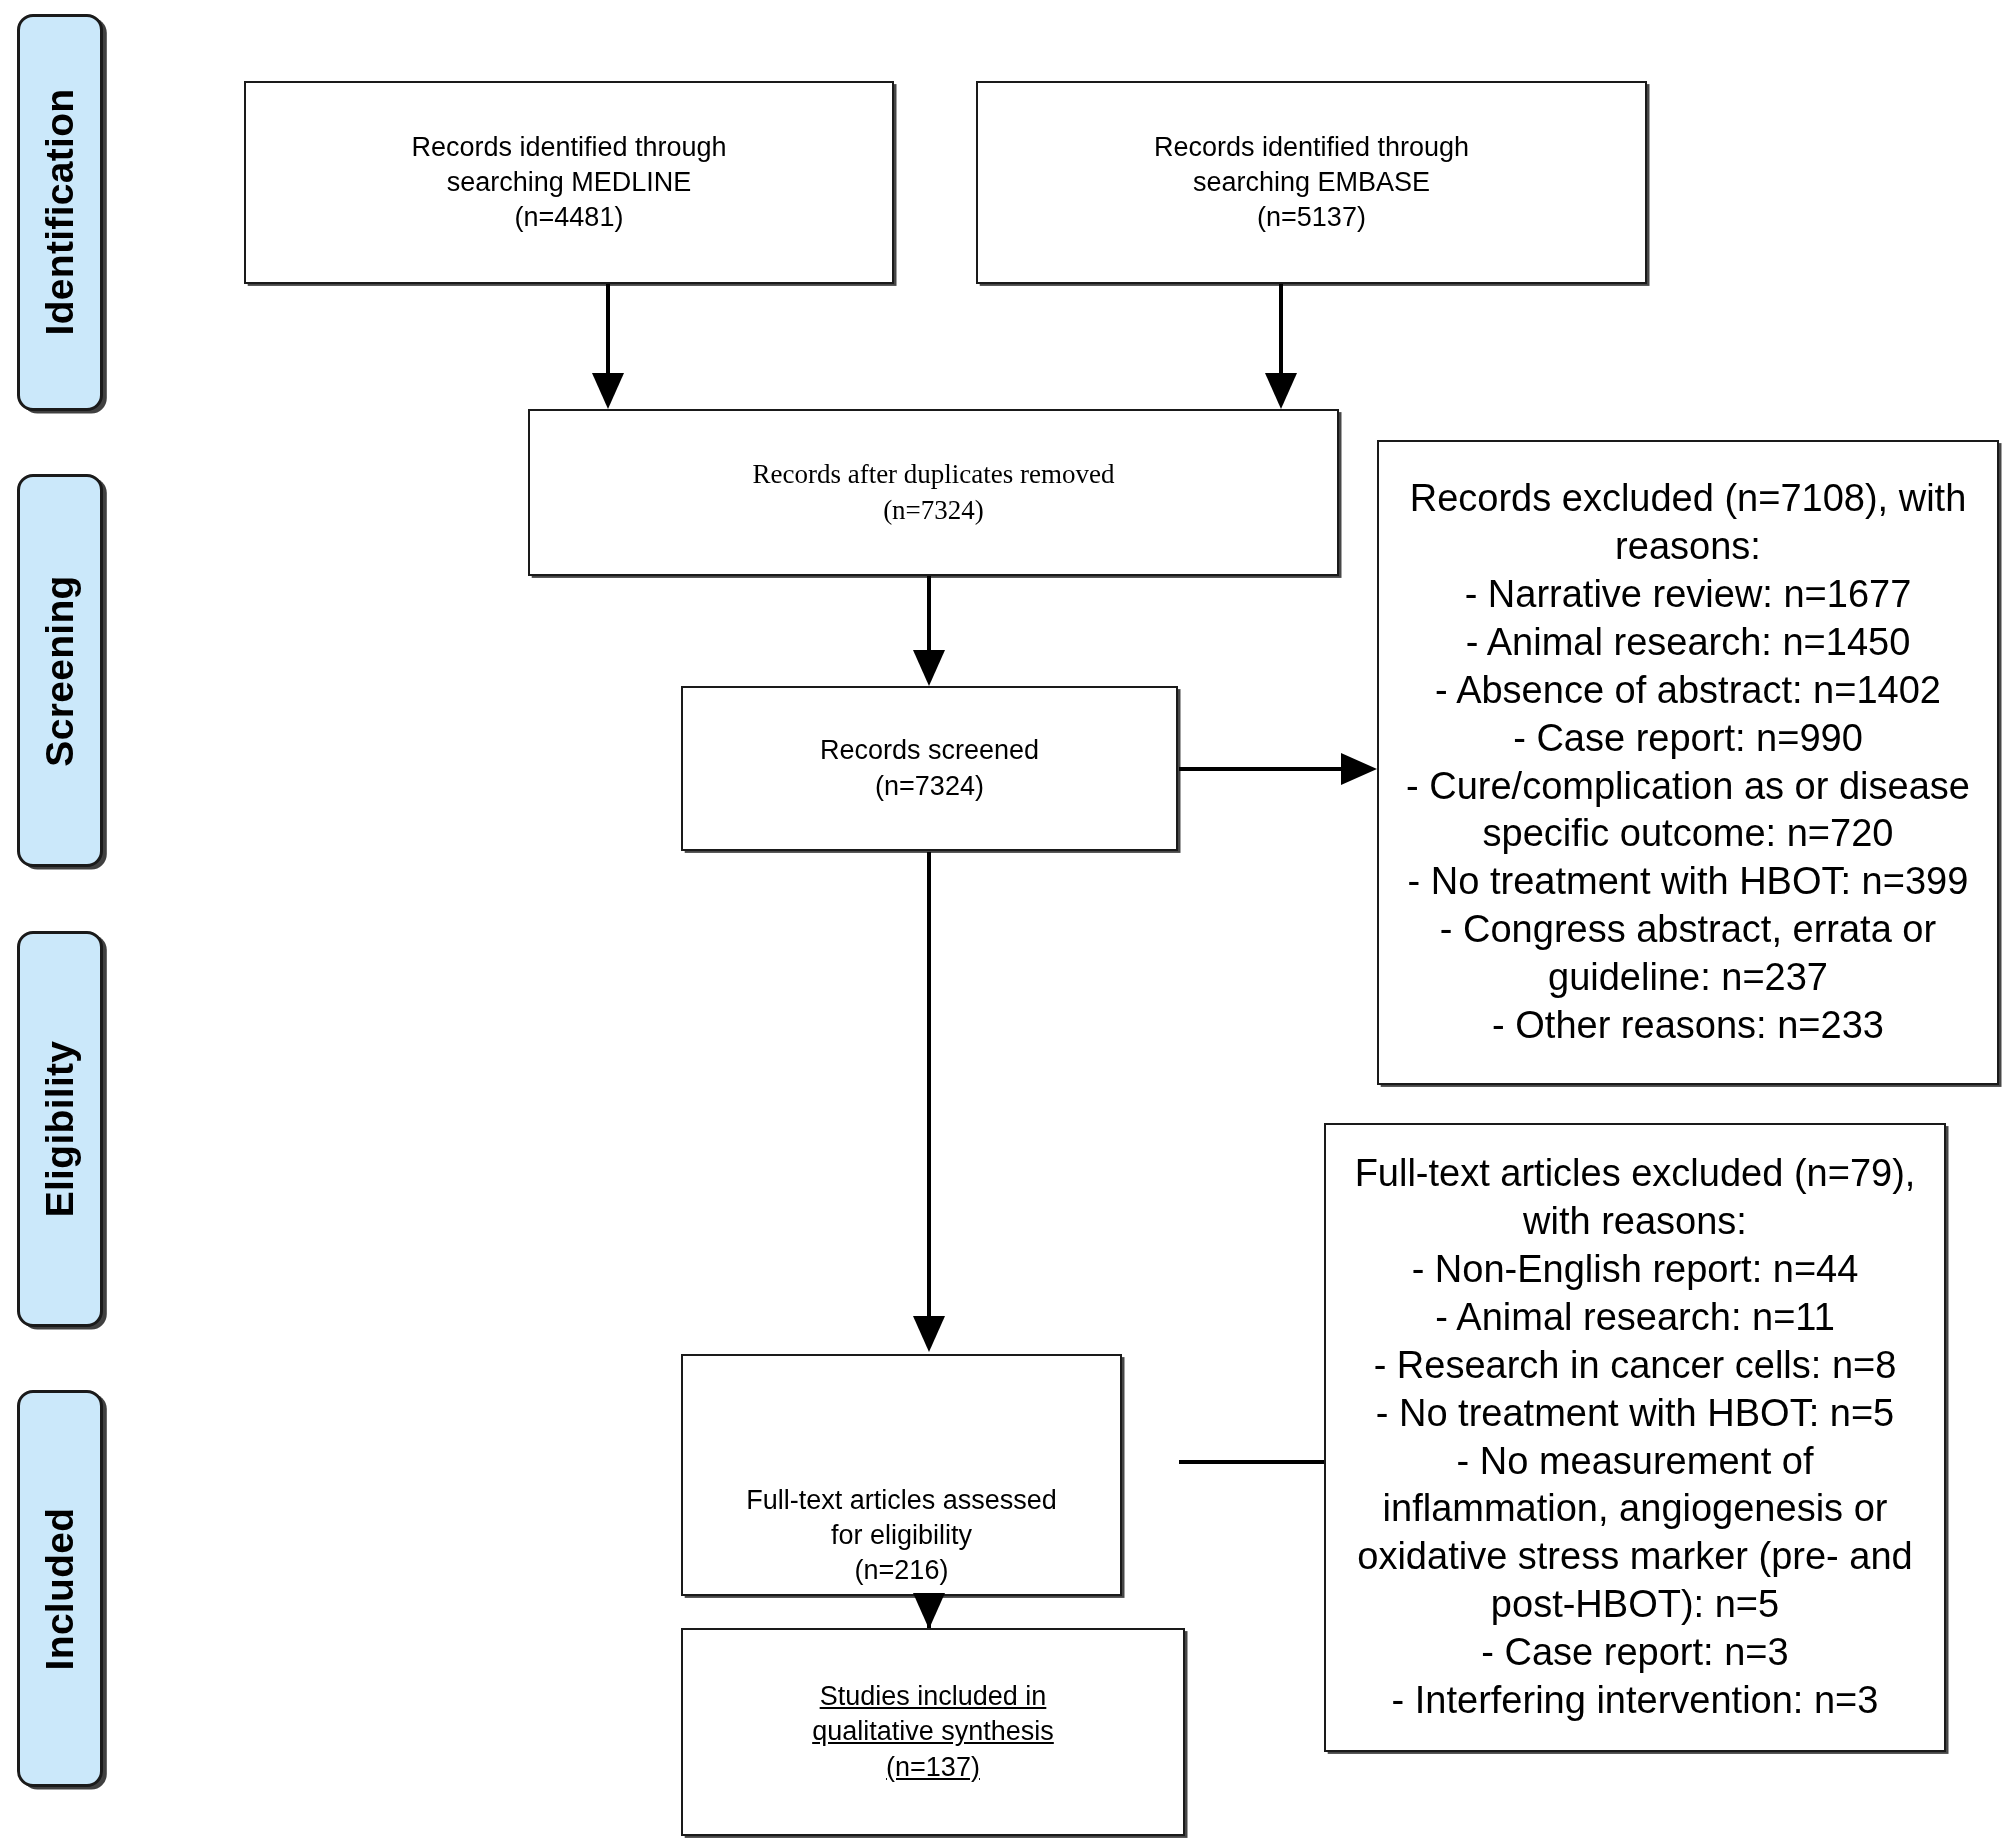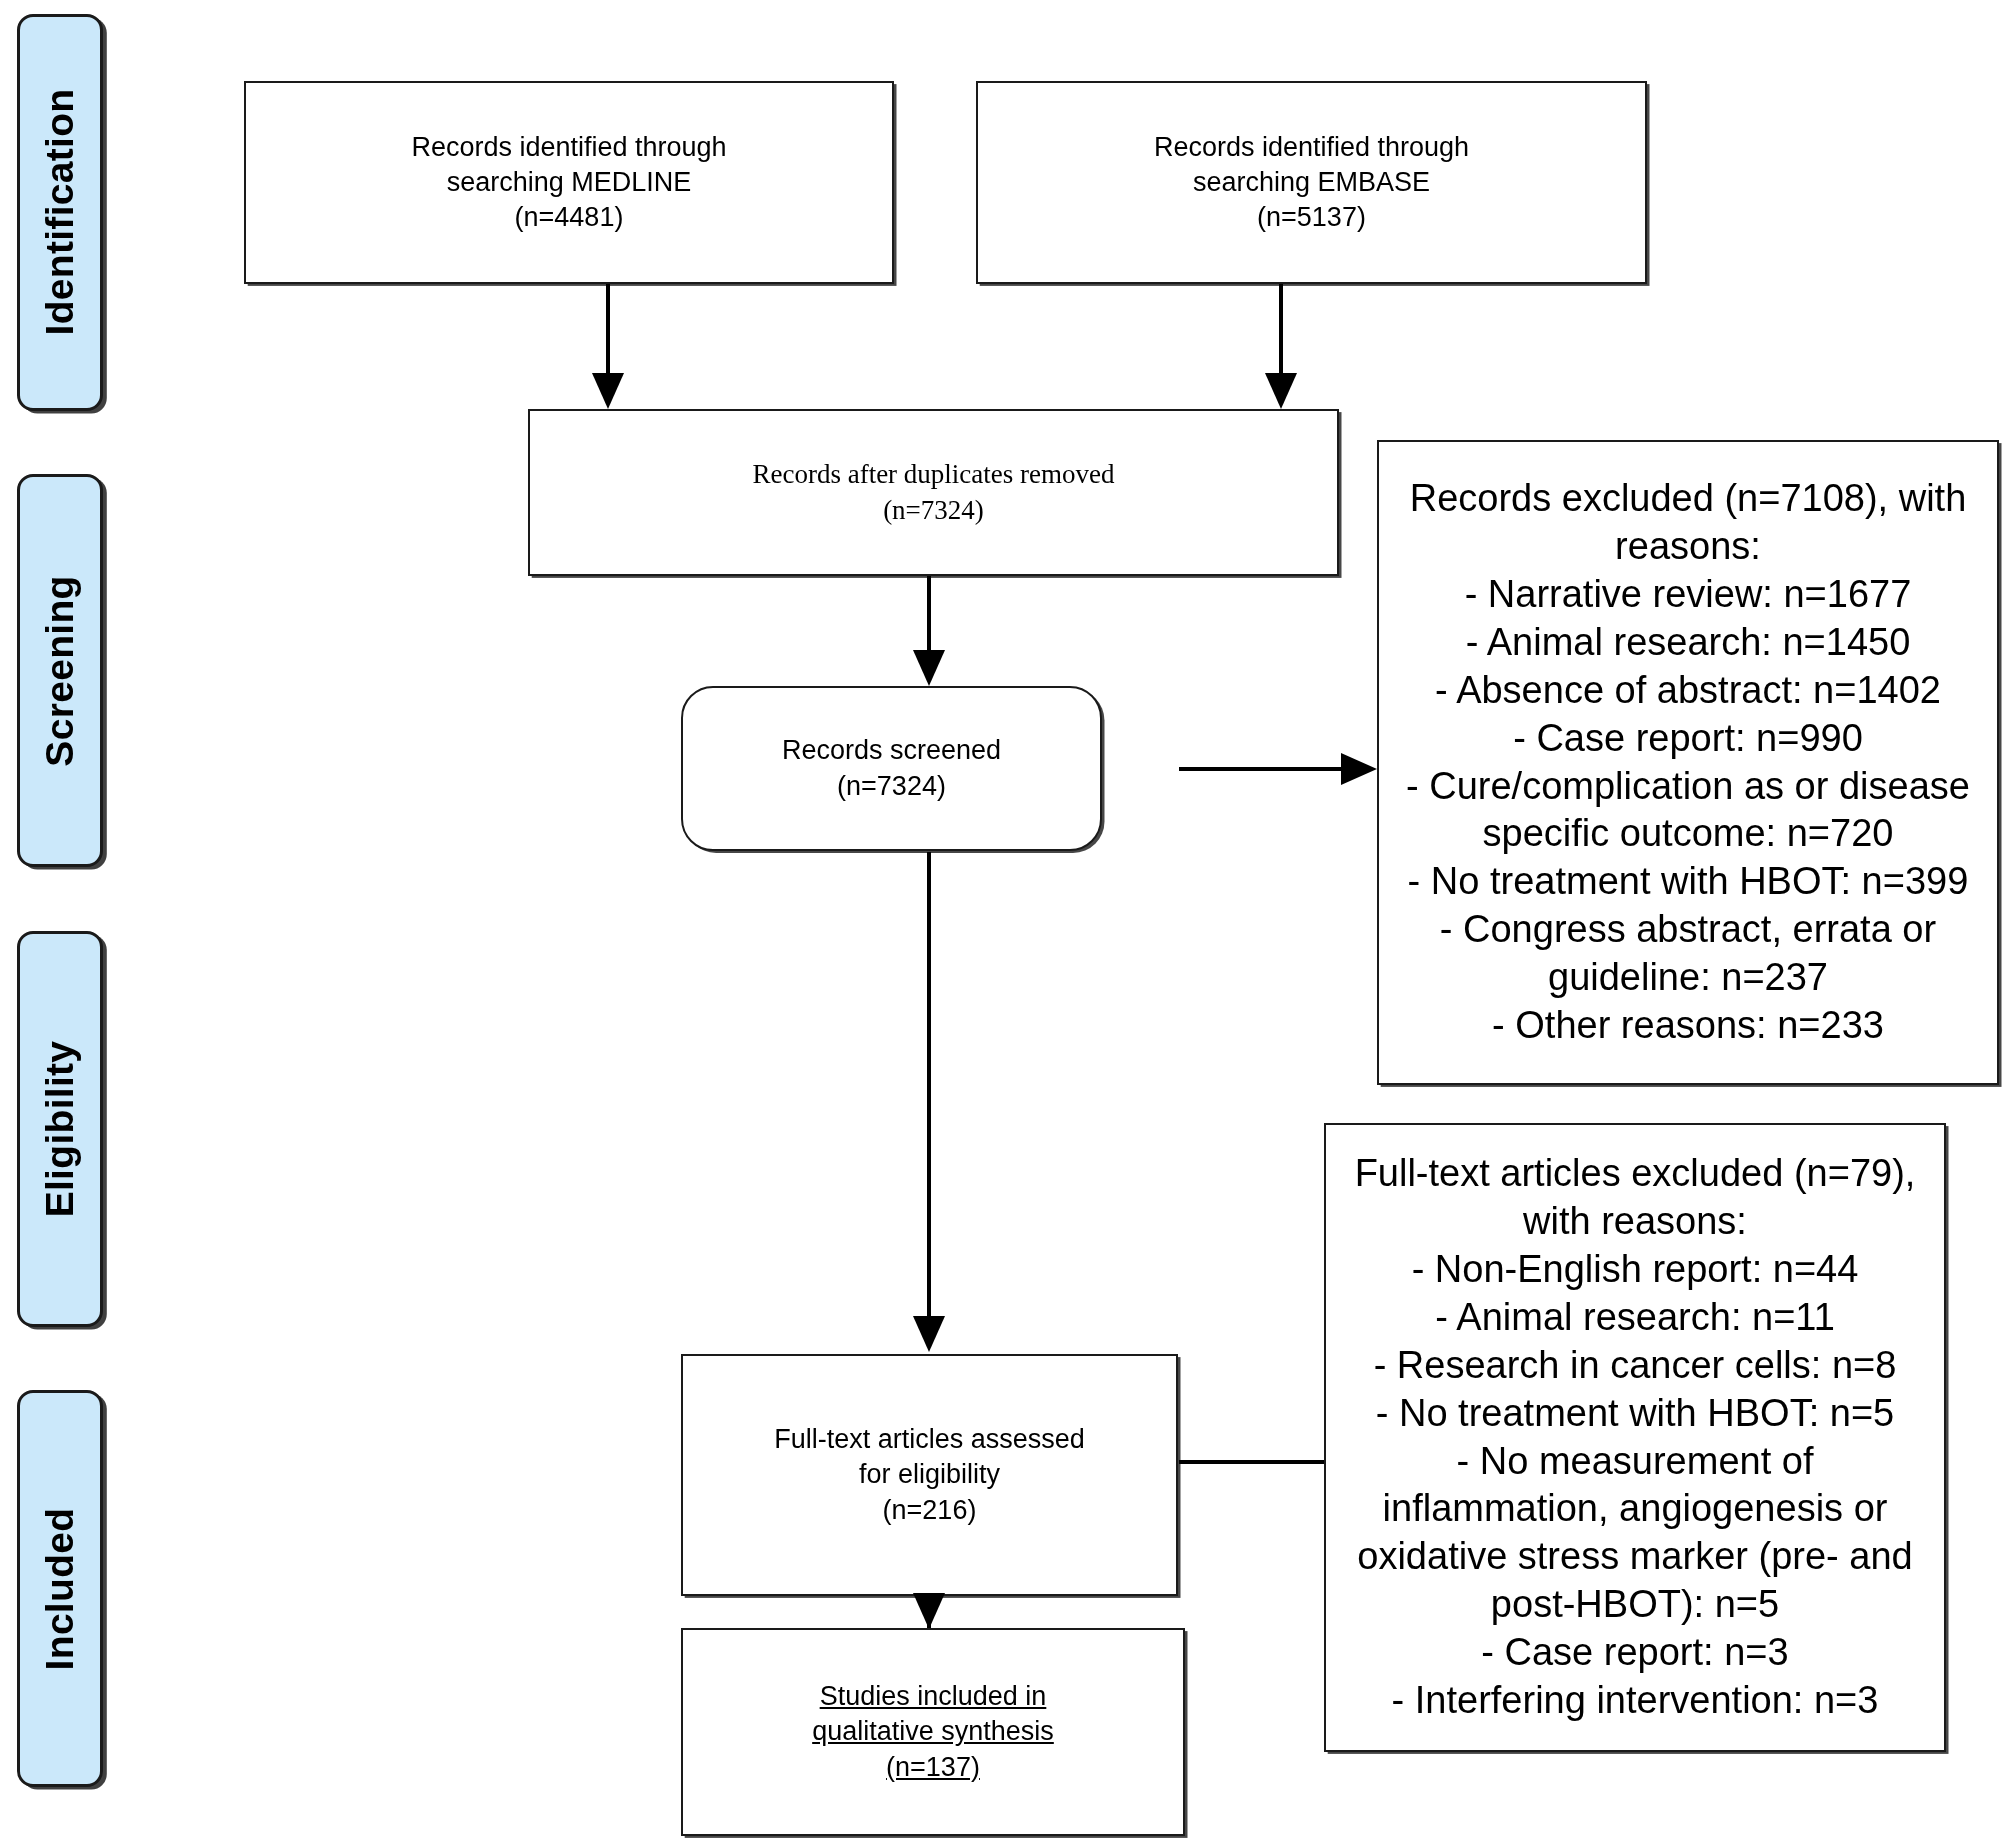--- a/index.html
+++ b/index.html
@@ -129,21 +129,21 @@
   <div class="arrow-down" style="left:1265px; top:373px;"></div>
 
   <div class="flow-box" style="left:528px; top:409px; width:811px; height:167px;font-family:Liberation Serif, serif;">
     <span class="box-text">Records after duplicates removed
 (n=7324)</span>
   </div>
 
   <div class="v-line" style="left:927px; top:576px; width:3.7px; height:78px;"></div>
   <div class="arrow-down" style="left:913px; top:650px;"></div>
 
-  <div class="flow-box" style="left:681px; top:686px; width:421px; height:165px;border-radius:32px;">
+  <div class="flow-box" style="left:681px; top:686px; width:497px; height:165px;">
     <span class="box-text">Records screened
 (n=7324)</span>
   </div>
 
   <div class="h-line" style="left:1179px; top:767px; width:165px; height:3.7px;"></div>
   <div class="arrow-right" style="left:1341px; top:753px;"></div>
 
   <div class="flow-box tight" style="left:1377px; top:440px; width:622px; height:645px;">
     <span class="box-text">Records excluded (n=7108), with
 reasons:
@@ -155,21 +155,21 @@
 specific outcome: n=720
 - No treatment with HBOT: n=399
 - Congress abstract, errata or
 guideline: n=237
 - Other reasons: n=233</span>
   </div>
 
   <div class="v-line" style="left:927px; top:852px; width:3.7px; height:466px;"></div>
   <div class="arrow-down" style="left:913px; top:1316px;"></div>
 
-  <div class="flow-box" style="left:681px; top:1354px; width:497px; height:242px;">
+  <div class="flow-box" style="left:681px; top:1354px; width:441px; height:242px;align-items:flex-end;">
     <span class="box-text">Full-text articles assessed
 for eligibility
 (n=216)</span>
   </div>
 
   <div class="h-line" style="left:1179px; top:1460px; width:165px; height:3.7px;"></div>
   <div class="arrow-right" style="left:1341px; top:1446px;"></div>
 
   <div class="flow-box tight" style="left:1324px; top:1123px; width:622px; height:629px;">
     <span class="box-text">Full-text articles excluded (n=79),

